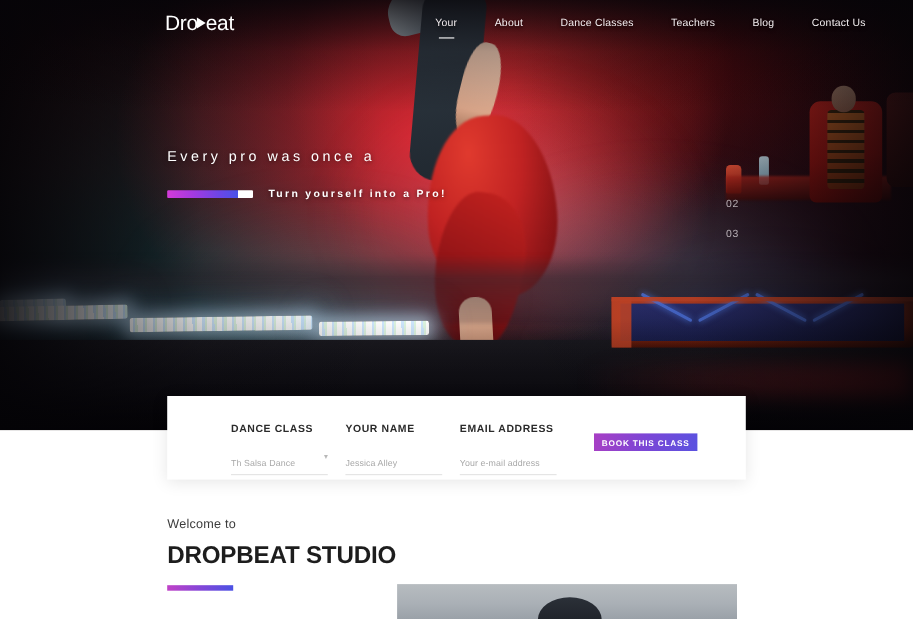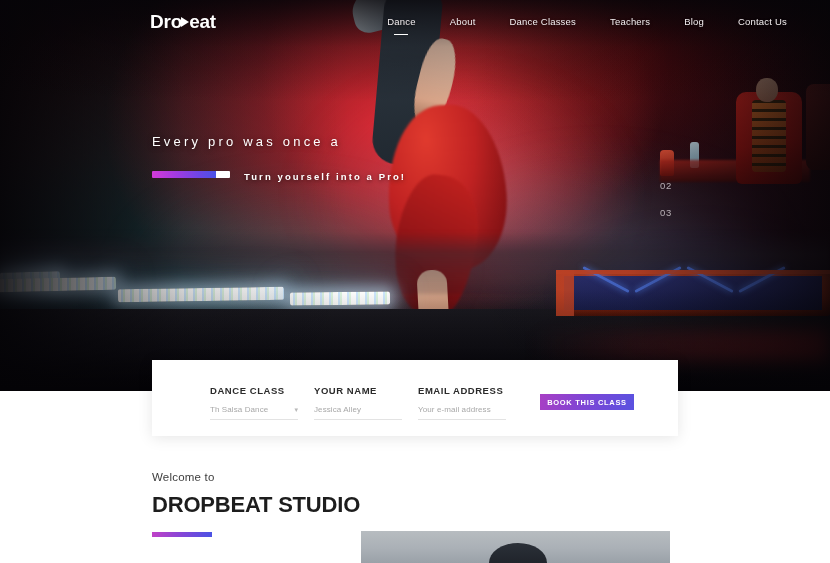--- a/index.html
+++ b/index.html
@@ -180,21 +180,21 @@
       linear-gradient(0deg, rgba(3,2,5,.92) 0%, rgba(3,2,5,.35) 10%, rgba(0,0,0,0) 26%);
   }
 
   
   .nav {
     position:absolute; left:0; top:0; width:830px; height:44px;
     display:flex; align-items:center; z-index: 20;
   }
   .logo {
     position:absolute; left:150px; top:11px;
-    color:#fff; font-size:19px; font-weight:bold; letter-spacing:-.2px;
+    color:#fff; font-size:19px; font-weight:normal; letter-spacing:-.2px;
     display:flex; align-items:baseline;
   }
   .logo .play {
     display:inline-block; width:0; height:0;
     border-left:8px solid #fff; border-top:5px solid transparent; border-bottom:5px solid transparent;
     margin:0 0px 0 -1px; position:relative; top:-1px;
   }
   .nav-links {
     position:absolute; right:26px; top:14px;
     display:flex; gap:0px; align-items:center;
@@ -213,21 +213,21 @@
   .hero-content { position:absolute; left:152px; top:134px; z-index:15; }
   .eyebrow {
     color:#ffffff; font-size:13px; letter-spacing:3.2px; font-weight:500;
     text-shadow:0 1px 5px rgba(0,0,0,.55);
   }
   .headline {
     color:#ffffff; font-size:50px; line-height:.98; font-weight:bold;
     letter-spacing:-1.4px; margin-top:6px;
     text-shadow:0 2px 10px rgba(0,0,0,.45);
   }
-  .hero-sub-row { display:flex; align-items:flex-start; gap:14px; margin-top:22px; }
+  .hero-sub-row { display:flex; align-items:center; gap:14px; margin-top:22px; }
   .progress {
     width:78px; height:7px; border-radius:1px;
     background: linear-gradient(90deg,#d33bd8 0%, #a43ae0 30%, #6a46e6 62%, #4a52e8 82%, #ffffff 82%, #ffffff 100%);
   }
   .hero-sub {
     color:#ffffff; font-size:9.5px; letter-spacing:2.1px; font-weight:bold;
     text-shadow:0 1px 4px rgba(0,0,0,.6);
   }
 
   
@@ -249,20 +249,21 @@
     font-size:9.5px; font-weight:bold; color:#2b2b2b; letter-spacing:.55px;
     margin-bottom:9px; white-space:nowrap;
   }
   .field-input-wrap {
     border-bottom:1px solid #e3e3e3; padding-bottom:5px; width:88px;
     display:flex; align-items:center; justify-content:space-between;
   }
   .field-input {
     font-size:8px; color:#a8a8a8; letter-spacing:.1px; white-space:nowrap;
     font-family:"Liberation Sans", sans-serif;
+    margin-top:12px;
   }
   .caret { color:#b8b8b8; font-size:7px; line-height:1; }
   .book-btn {
     margin-left:14px; margin-top:9px;
     width:94px; height:16px;
     background: linear-gradient(100deg,#a83fc4 0%, #7b46d6 50%, #5a52e0 100%);
     color:#fff; font-size:7.5px; font-weight:bold; letter-spacing:.7px;
     display:flex; align-items:center; justify-content:center;
     border:none; cursor:pointer;
   }
@@ -340,21 +341,21 @@
       <div class="vignette"></div>
     </div>
 
     <div class="nav">
       <div class="logo">
         <span>Dro</span>
           <span class="play"></span>
           <span>eat</span>
       </div>
       <div class="nav-links">
-        <a class="nav-link active">Dance</a>
+        <a class="nav-link active">Your</a>
         <a class="nav-link">About</a>
         <a class="nav-link">Dance Classes</a>
         <a class="nav-link">Teachers</a>
         <a class="nav-link">Blog</a>
         <a class="nav-link">Contact Us</a>
       </div>
     </div>
 
     <div class="hero-content">
       <div class="eyebrow">Every pro was once a</div>

